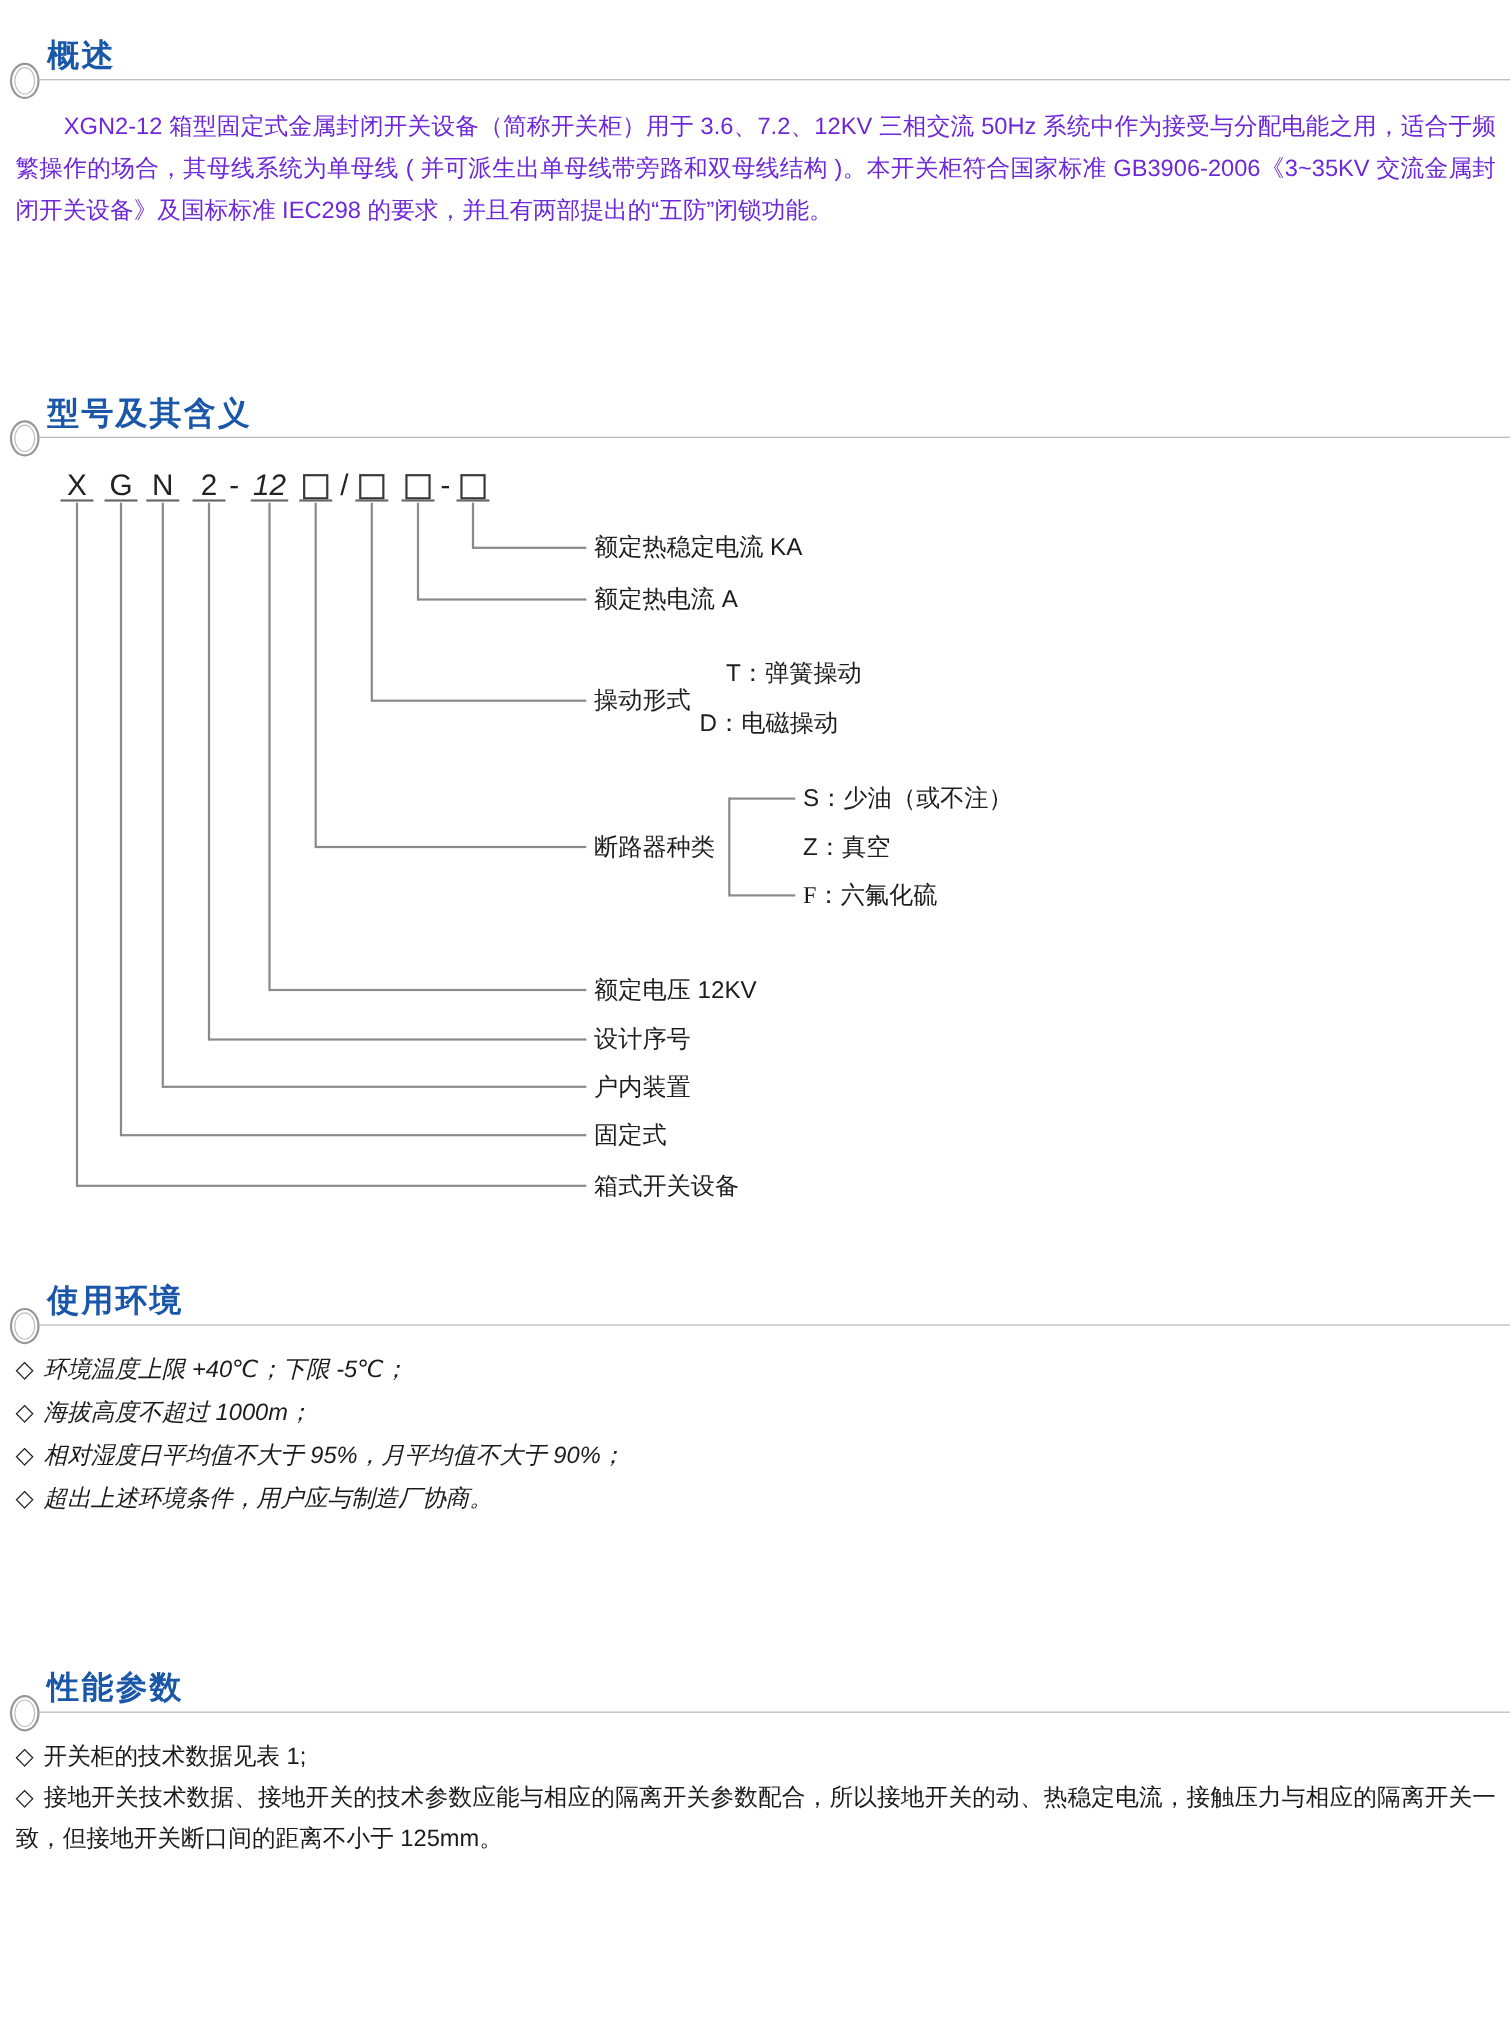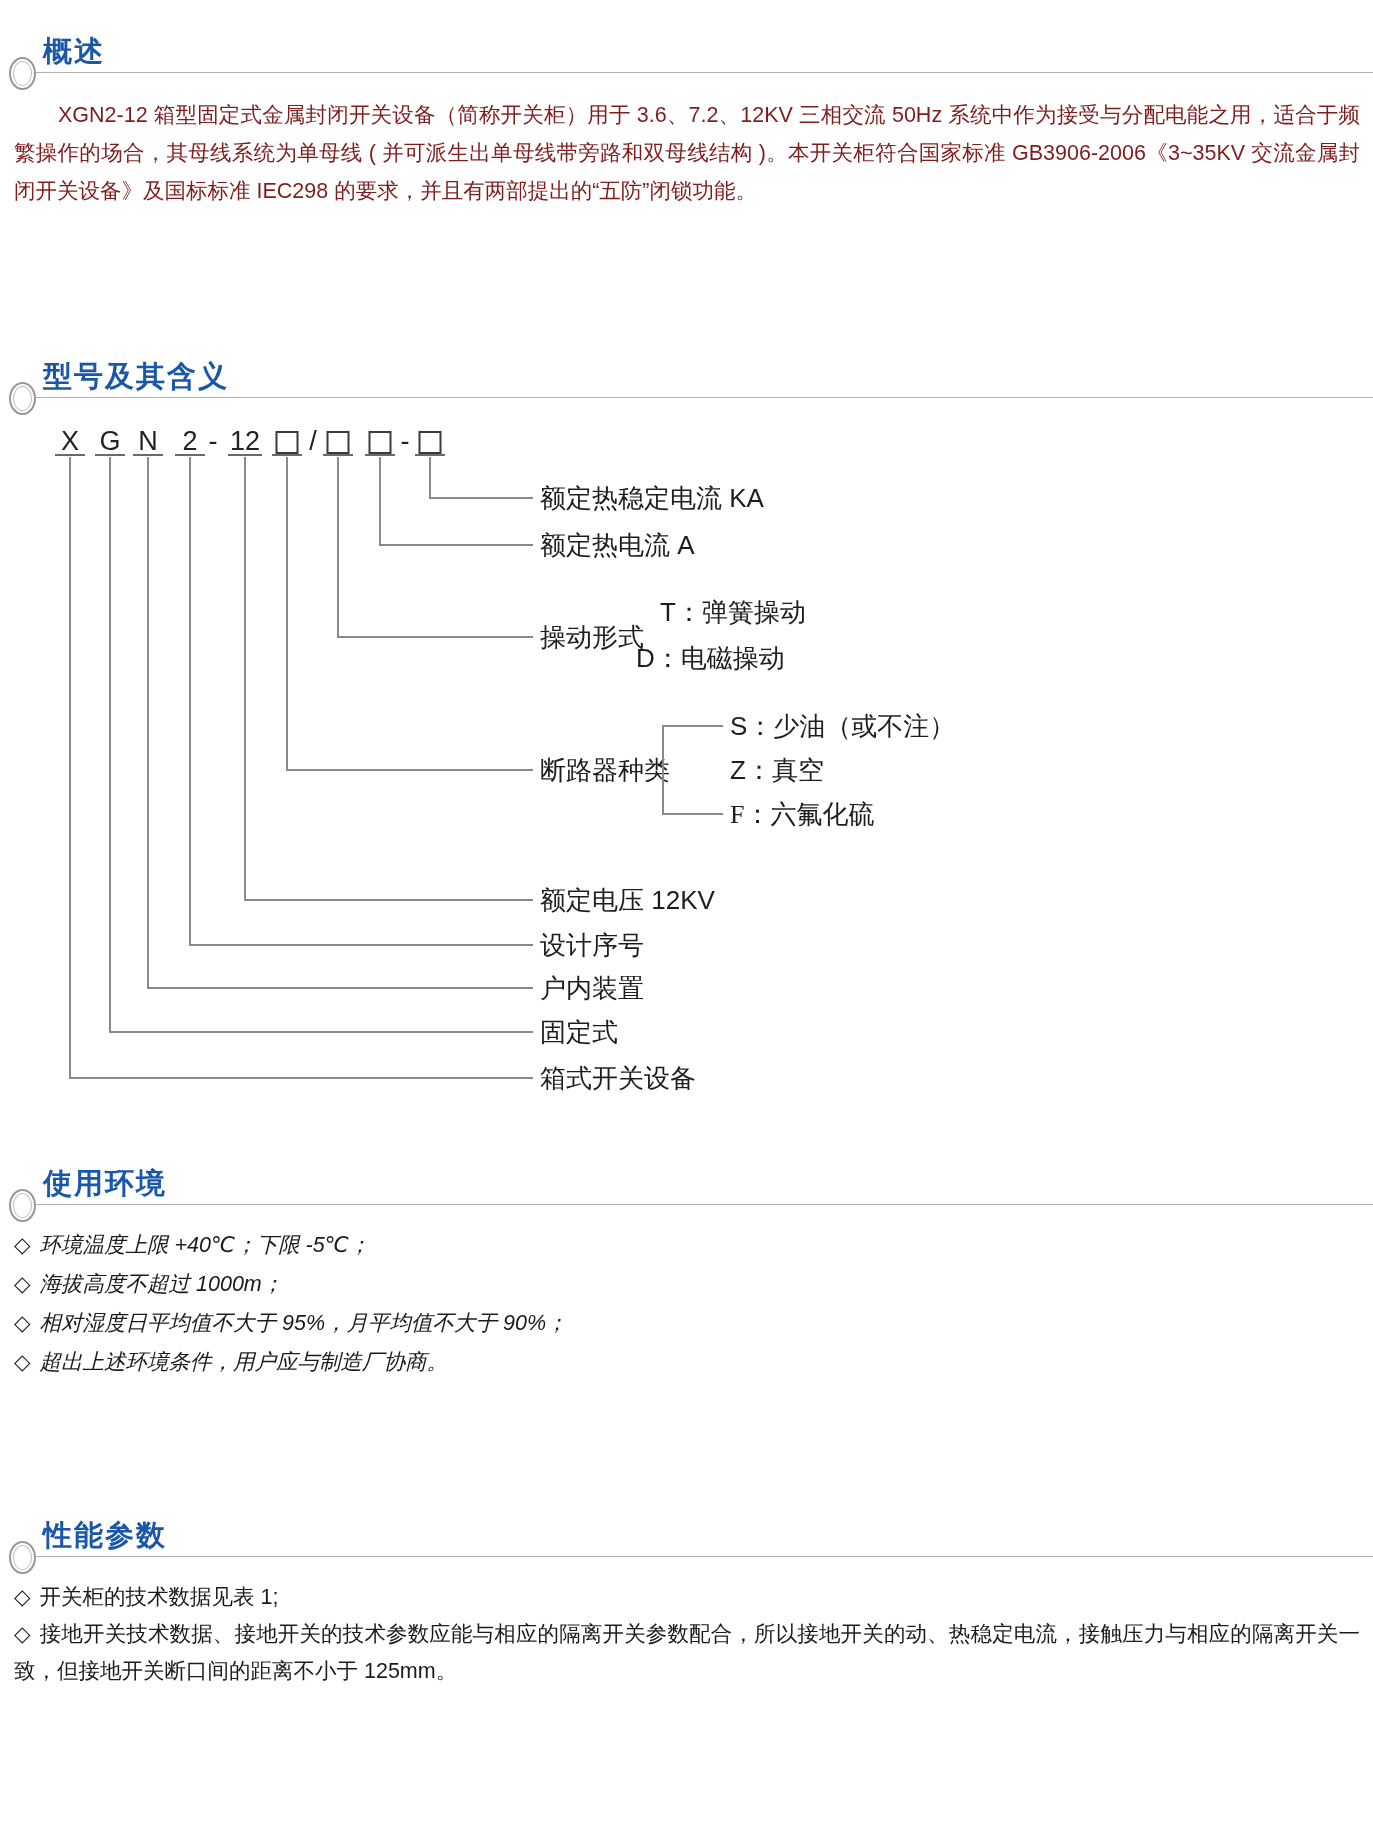--- a/index.html
+++ b/index.html
@@ -19,21 +19,21 @@
     position:absolute; left:9px; top:23px; width:23px; height:29px;
     border:2px solid #979797; border-radius:50%; background:#fff;
   }
   .ring::before {
     content:""; position:absolute; inset:2px;
     border:1px solid #bcbcbc; border-radius:50%;
   }
   
   .bodytext {
     position:absolute; left:14px; width:1346px;
-    font-size:21.5px; line-height:38px; text-align:justify; color:#7f1d1d;
+    font-size:21.5px; line-height:38px; text-align:justify; color:#6d28d9;
   }
   .bodytext p { margin:0; text-indent:44px; }
   
   .dlist { position:absolute; left:14px; width:1346px; font-size:21.5px; color:#1b1b1b; }
   .env-item { line-height:39px; white-space:nowrap; }
   .perf-item1 { line-height:37px; white-space:nowrap; }
   .perf-item2 { line-height:37px; text-align:justify; }
   .bullet { margin-right:9px; }
   
   #diagram { position:absolute; left:0; top:424px; width:1373px; height:700px; }
@@ -42,21 +42,21 @@
     color:#222; transform:translateX(-50%); white-space:nowrap;
   }
   .codebox {
     position:absolute; top:7px; width:19px; height:19px;
     border:2px solid #3a3a3a; transform:translateX(-50%);
   }
   .tick { position:absolute; top:30px; width:30px; border-top:2px solid #6a6a6a; transform:translateX(-50%); }
   .vline { position:absolute; width:2px; background:#8a8a8a; }
   .hline { position:absolute; height:2px; background:#8a8a8a; }
   .dlabel {
-    position:absolute; font-size:26px; color:#1d1d1d;
+    position:absolute; font-size:22px; color:#1d1d1d;
     transform:translateY(-50%); white-space:nowrap;
   }
 </style>
 </head>
 <body>
 
 <div id="page">
 
   <div class="sechead" style="top:34px;">
     <div class="ring"></div>
@@ -74,21 +74,21 @@
     <div class="sec-rule"></div>
   </div>
 
   <div id="diagram">
 
     <span class="codechar" style="left:70px;">X</span>
     <span class="codechar" style="left:110px;">G</span>
     <span class="codechar" style="left:148px;">N</span>
     <span class="codechar" style="left:190px;">2</span>
     <span class="codechar" style="left:213px;">-</span>
-    <span class="codechar" style="left:245px;">12</span>
+    <span class="codechar" style="left:245px;font-style:italic;">12</span>
     <span class="codebox" style="left:287px;"></span>
     <span class="codechar" style="left:313px;">/</span>
     <span class="codebox" style="left:338px;"></span>
     <span class="codebox" style="left:380px;"></span>
     <span class="codechar" style="left:405px;">-</span>
     <span class="codebox" style="left:430px;"></span>
 
     <div class="tick" style="left:70px;"></div>
     <div class="tick" style="left:110px;"></div>
     <div class="tick" style="left:148px;"></div>

